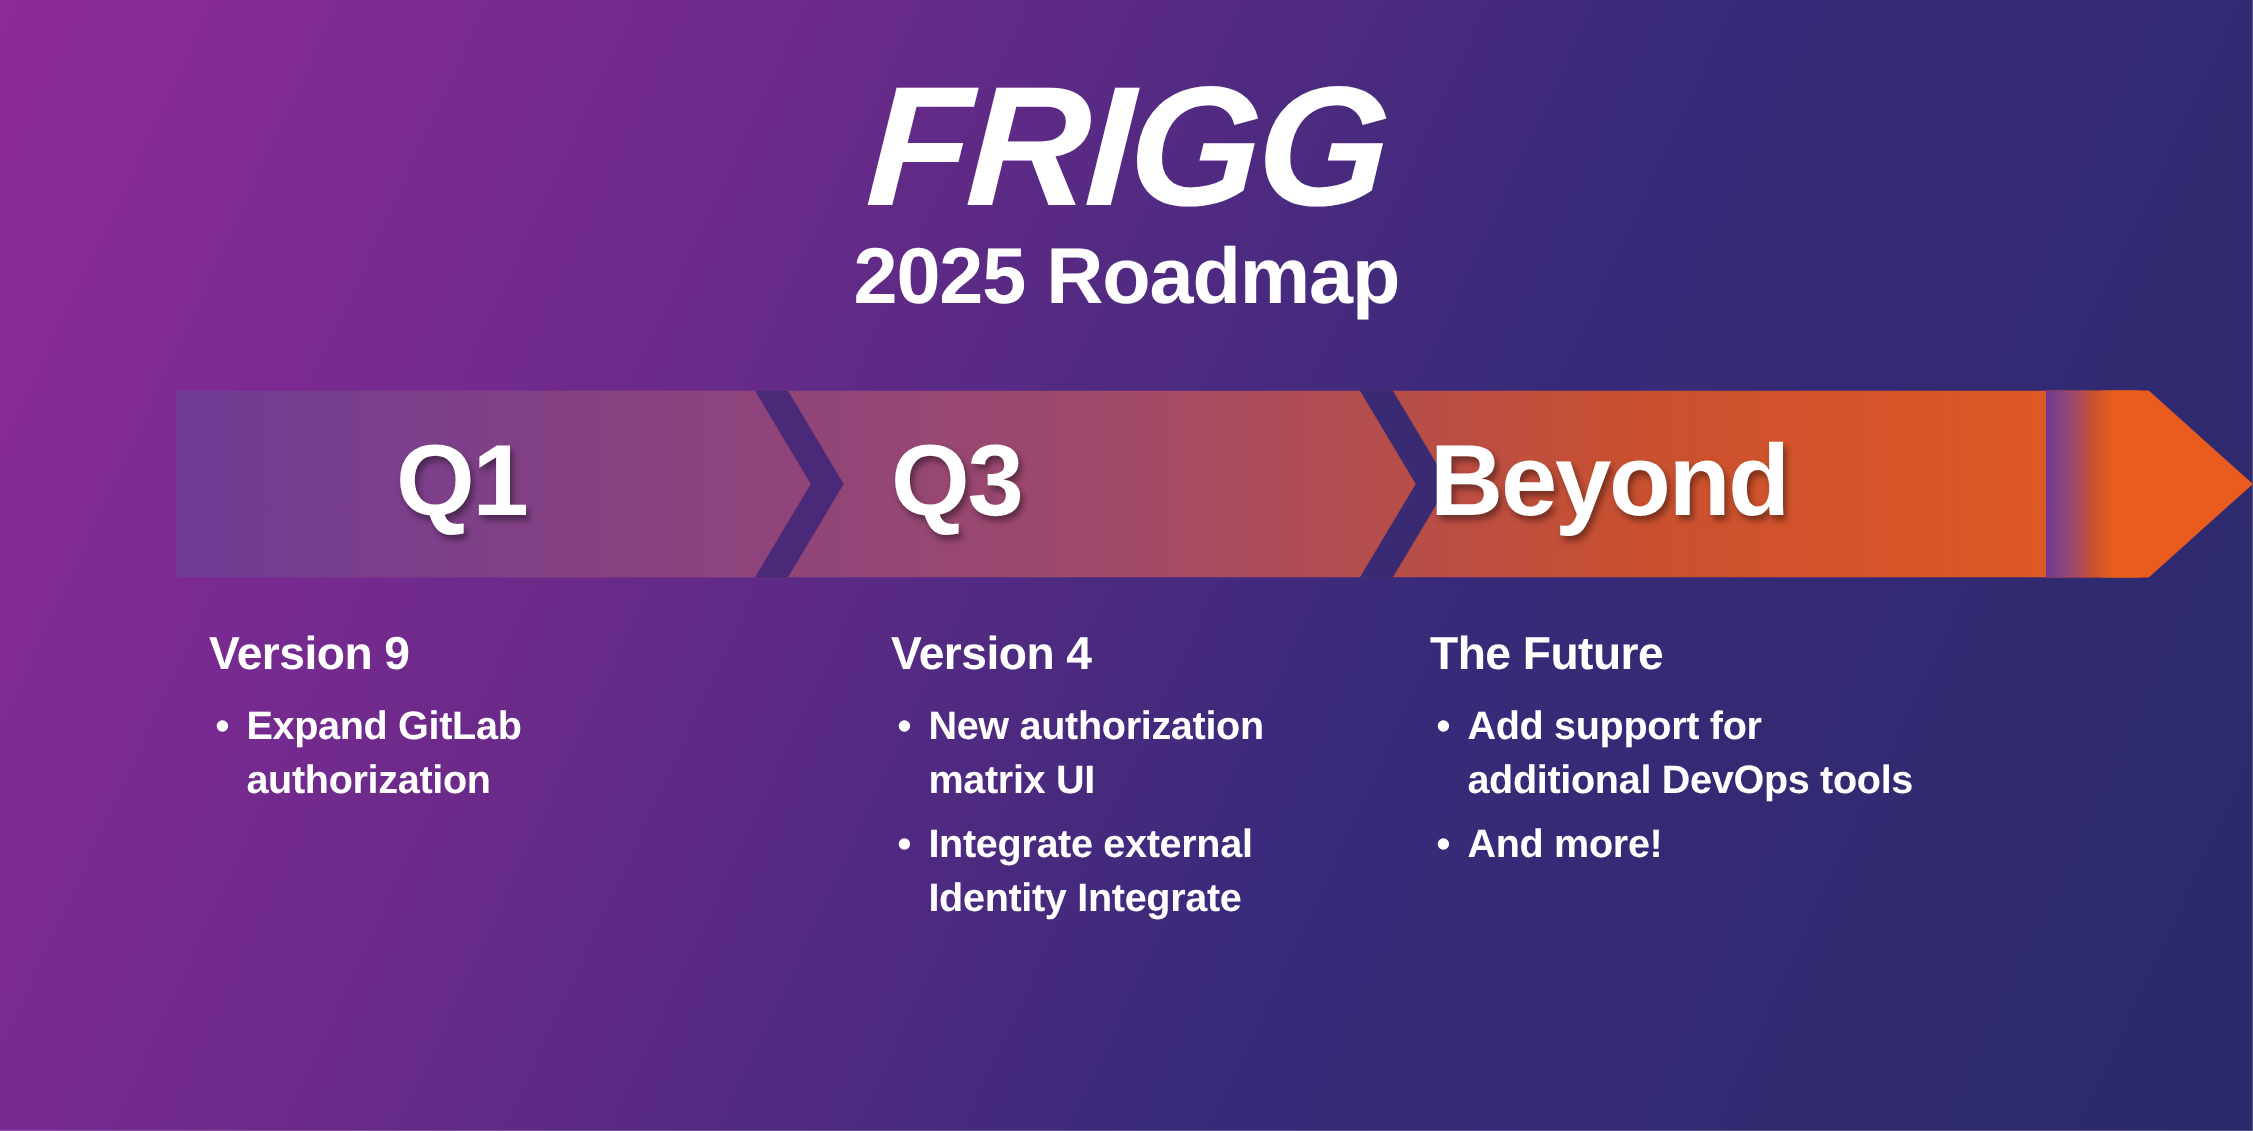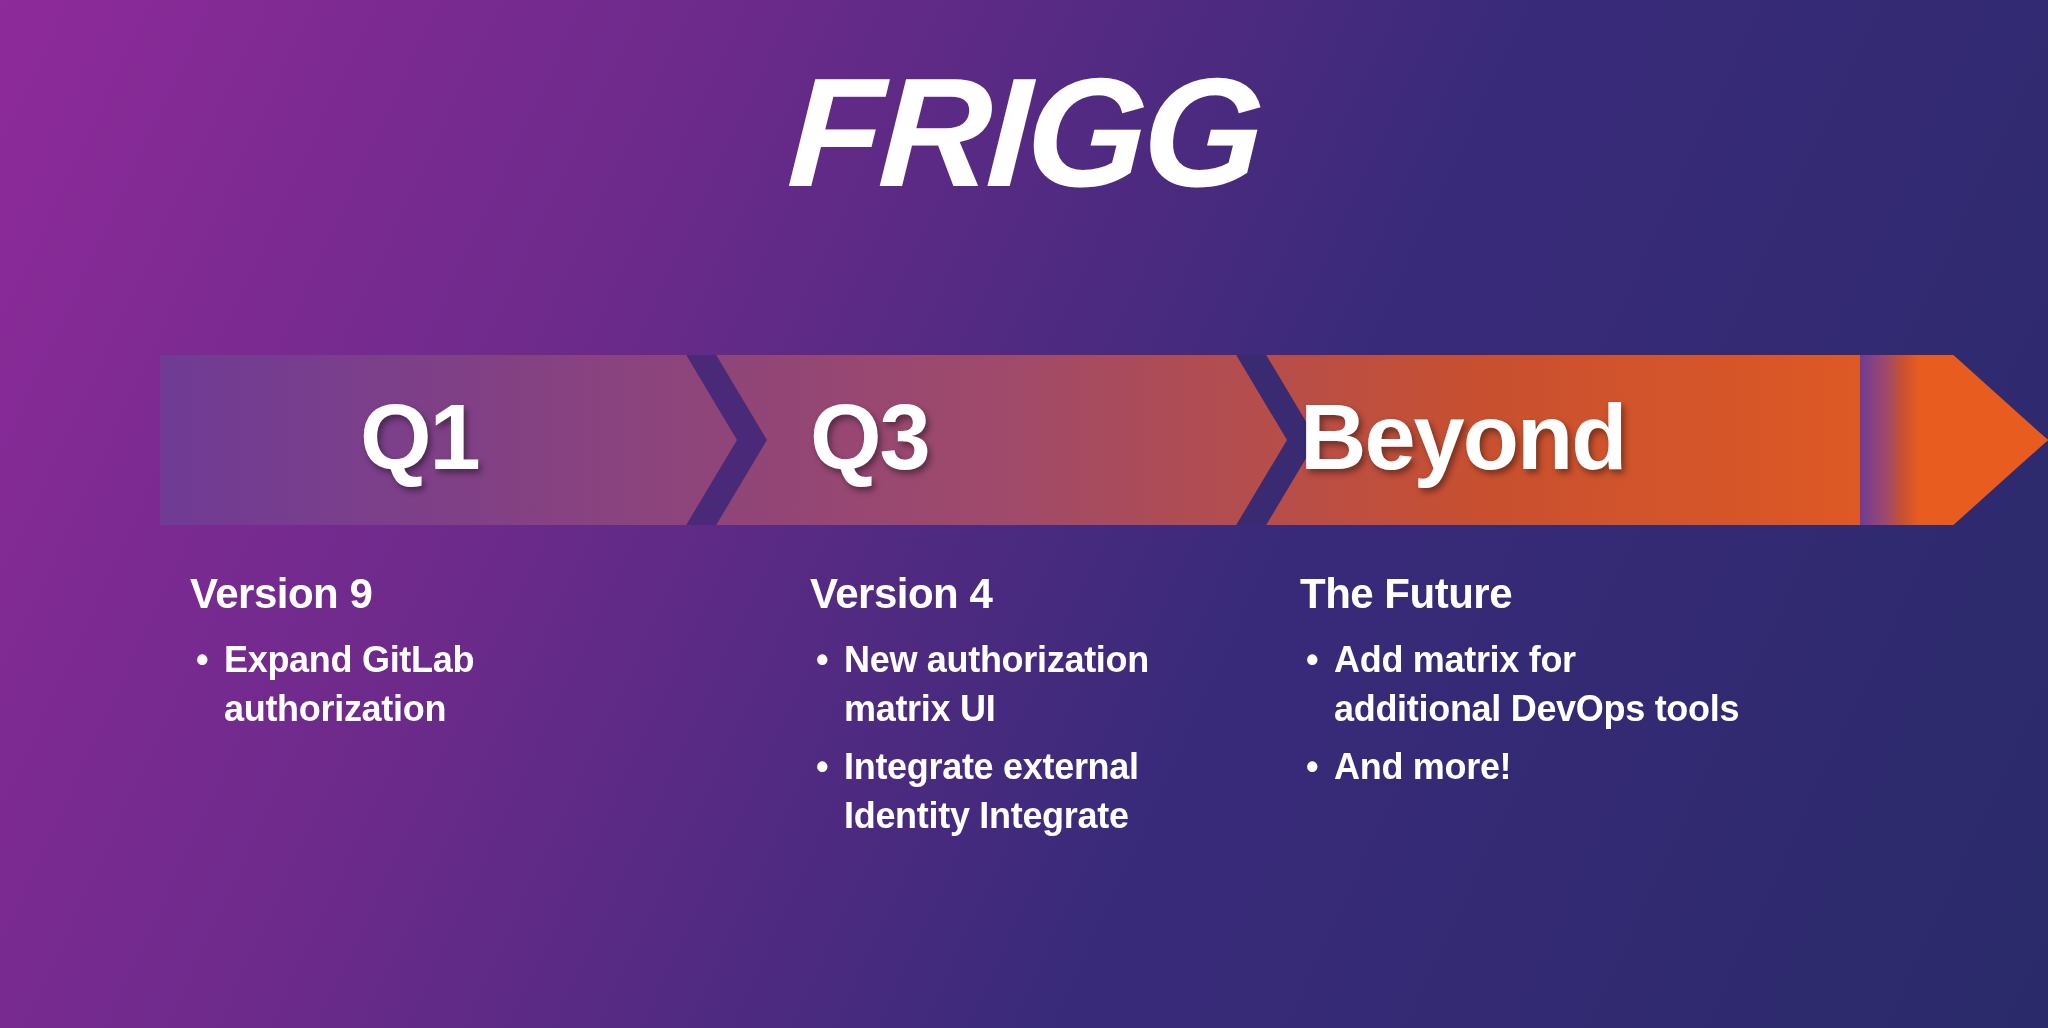--- a/index.html
+++ b/index.html
@@ -106,20 +106,21 @@
     left: -28px;
     top: 0;
     font-size: 36px;
   }
 </style>
 </head>
 <body>
 
 <div class="header">
   <div class="title">FRIGG</div>
+  <div class="subtitle">2025 Roadmap</div>
 </div>
 
 <div class="arrow-container">
   <svg class="arrow-svg" viewBox="0 0 1888 170" preserveAspectRatio="none">
     <defs>
       <linearGradient id="arrowGrad" x1="0%" y1="0%" x2="100%" y2="0%">
         <stop offset="0%" stop-color="#6f3b95"></stop>
         <stop offset="45%" stop-color="#a04a6a"></stop>
         <stop offset="70%" stop-color="#c85030"></stop>
         <stop offset="100%" stop-color="#e85d1f"></stop>
@@ -158,17 +159,17 @@
   <div class="detail-col col2">
     <div class="detail-title">Version 4</div>
     <ul class="detail-list">
       <li>New authorization matrix UI</li>
       <li>Integrate external Identity Integrate</li>
     </ul>
   </div>
   <div class="detail-col col3">
     <div class="detail-title">The Future</div>
     <ul class="detail-list">
-      <li>Add matrix for additional DevOps tools</li>
+      <li>Add support for additional DevOps tools</li>
       <li>And more!</li>
     </ul>
   </div>
 </div>
 
 </body></html>

